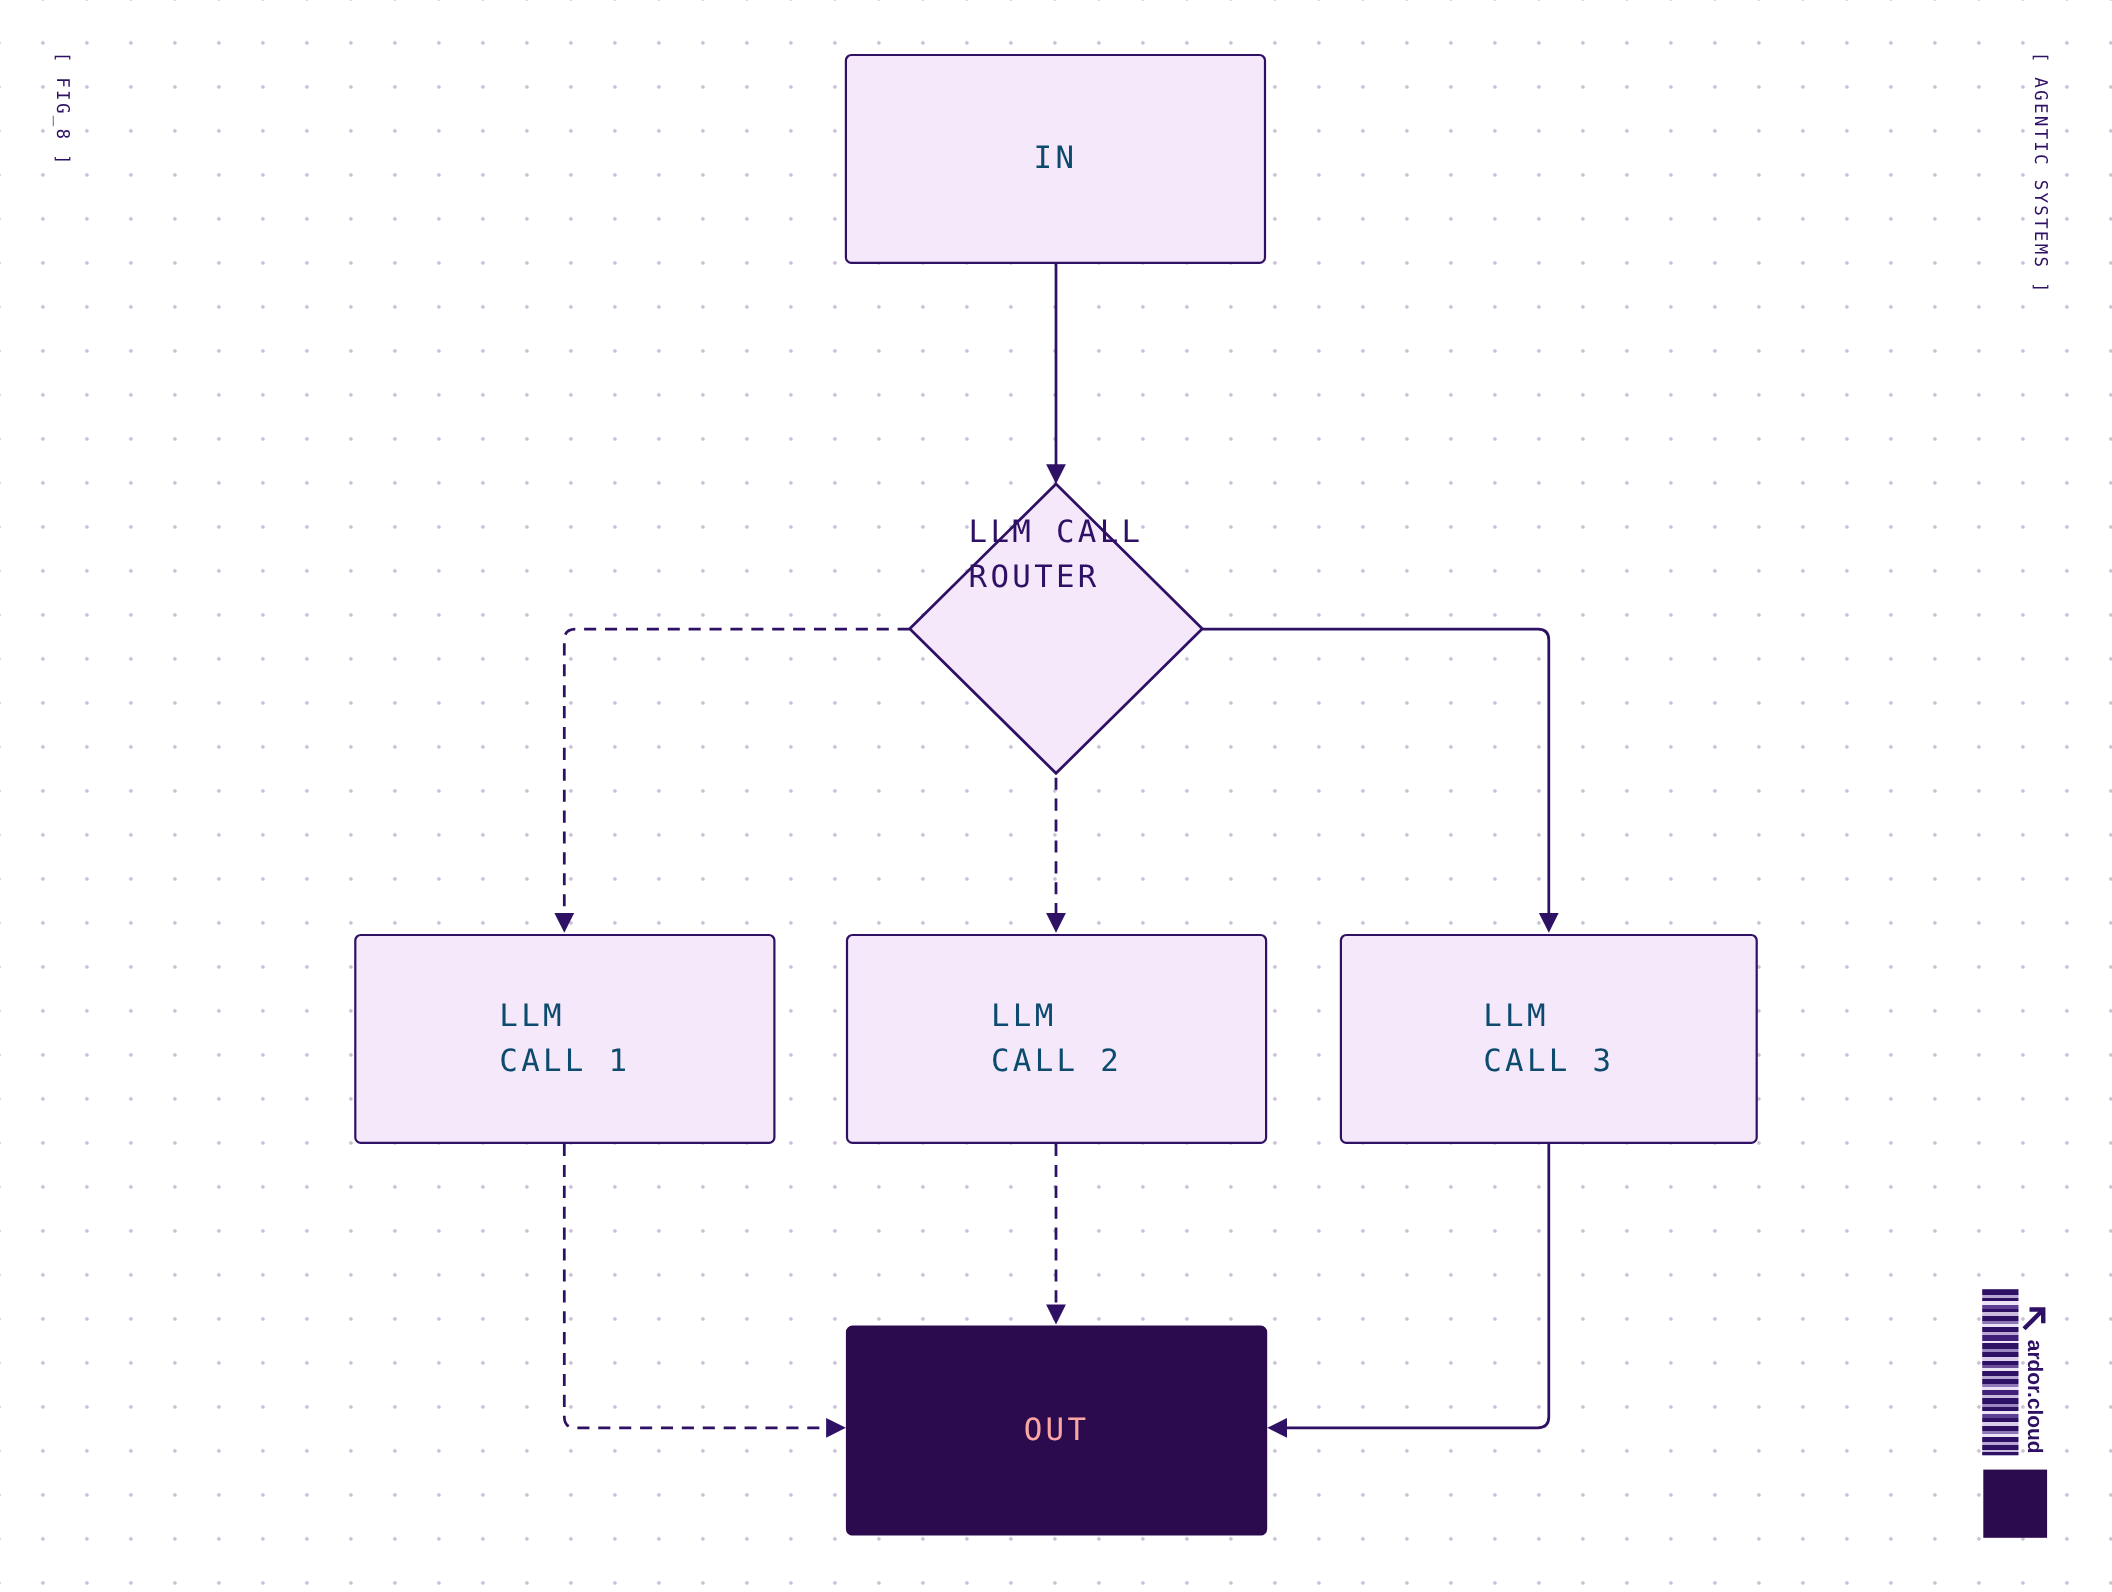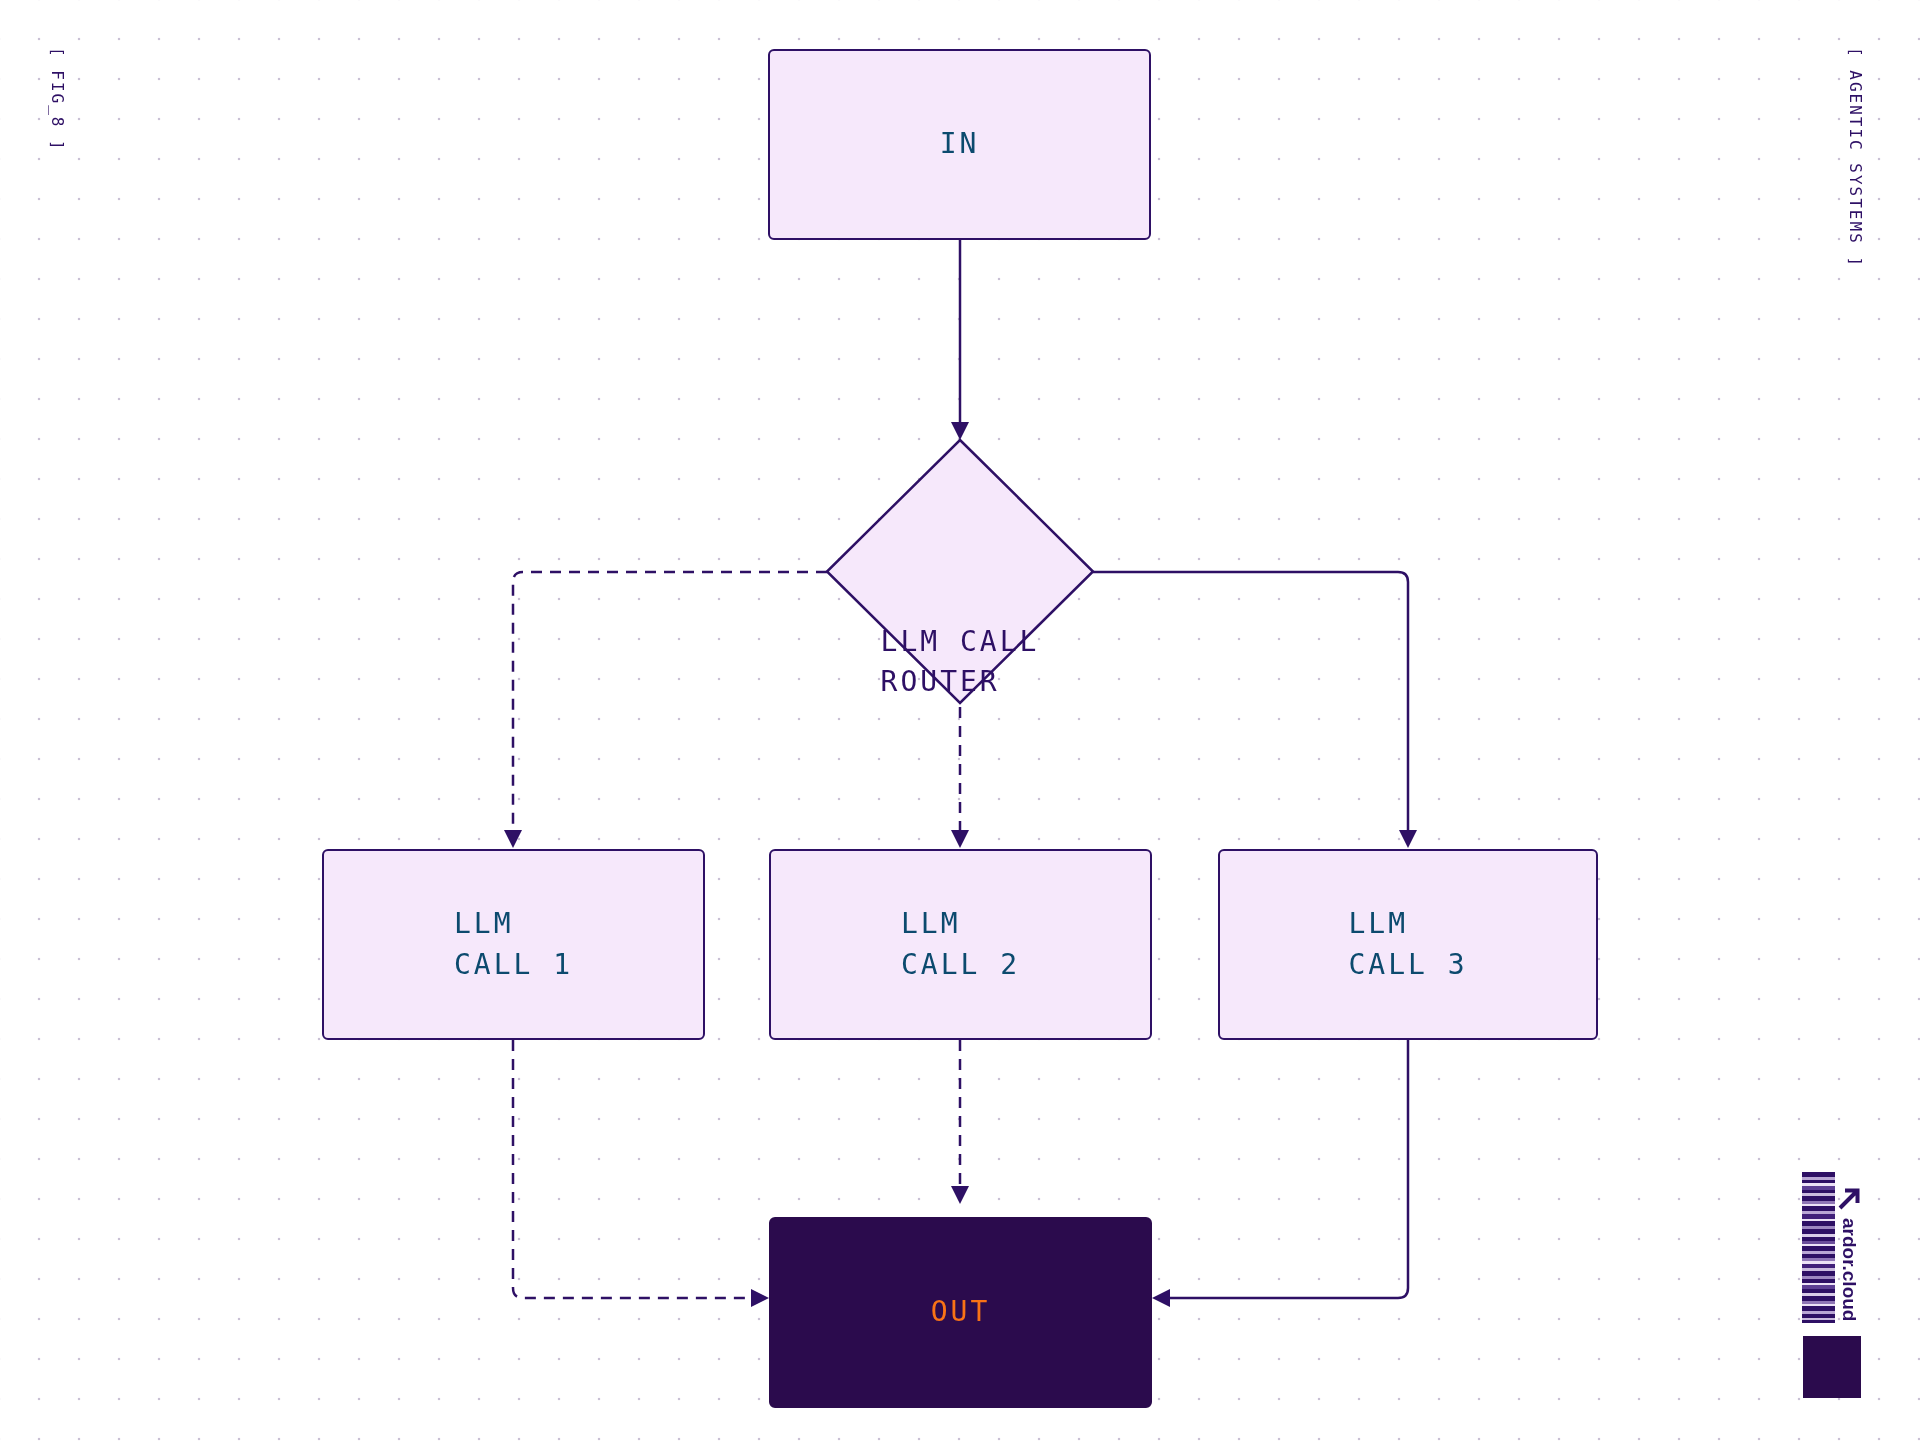--- a/index.html
+++ b/index.html
@@ -34,27 +34,26 @@
   .node-label{
     font-size:28px;
     letter-spacing:3px;
     line-height:1.45;
     white-space:pre-line;
     text-align:left;
   }
   .node.dark{
     background:#2b0b4d;
     border-color:#2b0b4d;
-    color:#f97316;
-    margin-top:12px;
+    color:#fca5a5;
   }
   #router-label{
     position:absolute;
-    left:827px;top:440px;width:266px;height:263px;
-    display:flex;align-items:flex-end;justify-content:center;
+    left:827px;top:464px;width:266px;height:263px;
+    display:flex;align-items:flex-start;justify-content:center;
     color:#2e1065;
   }
   #barcode{
     position:absolute;
     left:1802px;top:1172px;width:33px;height:151px;
     background:linear-gradient(to bottom,
       #2e1065 0 5px,#b9a6d4 5px 8px,#2e1065 8px 11px,#ece2f6 11px 14px,
       #5d3f94 14px 18px,#2e1065 18px 21px,#cabbde 21px 24px,#2e1065 24px 29px,
       #8f76b6 29px 32px,#ece2f6 32px 34px,#2e1065 34px 39px,#b9a6d4 39px 42px,
       #41207a 42px 47px,#ece2f6 47px 49px,#2e1065 49px 54px,#9d87c1 54px 57px,

